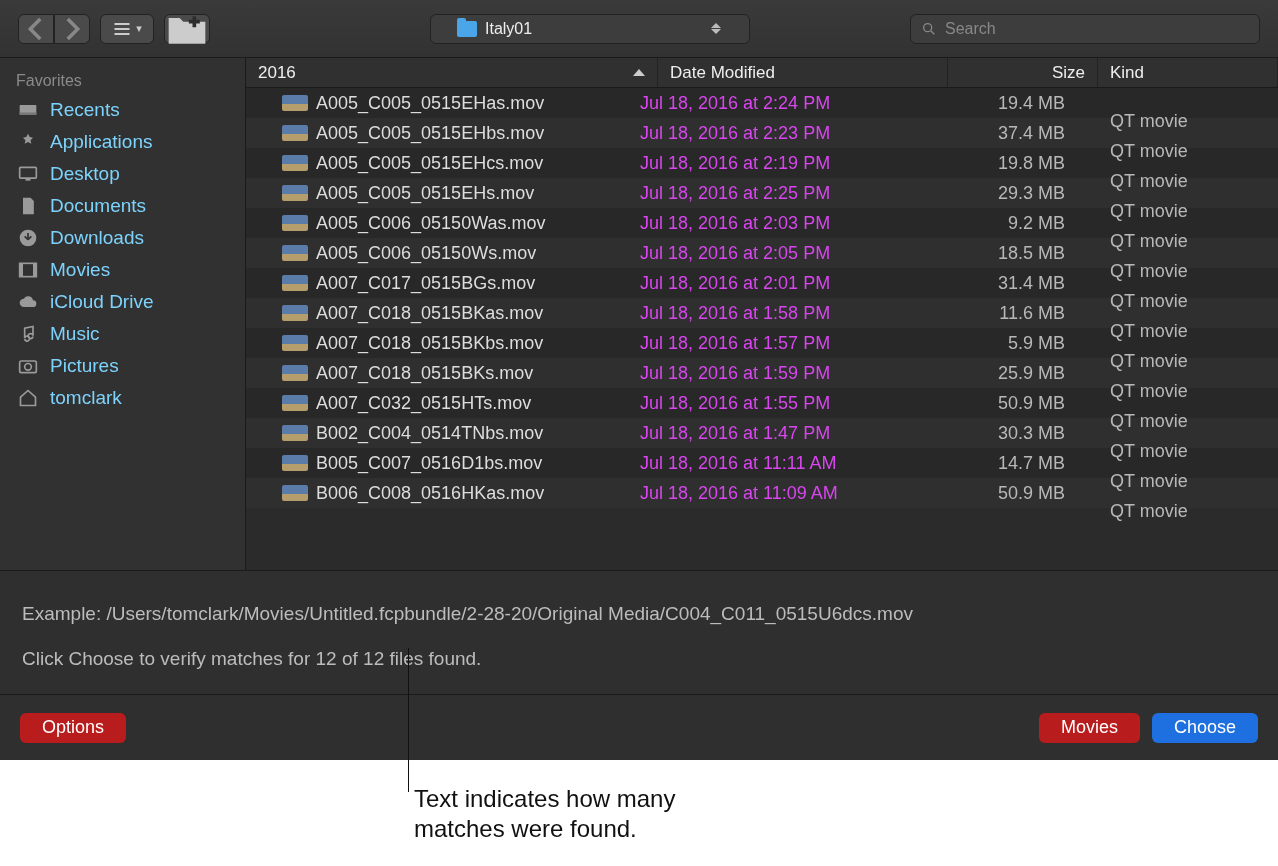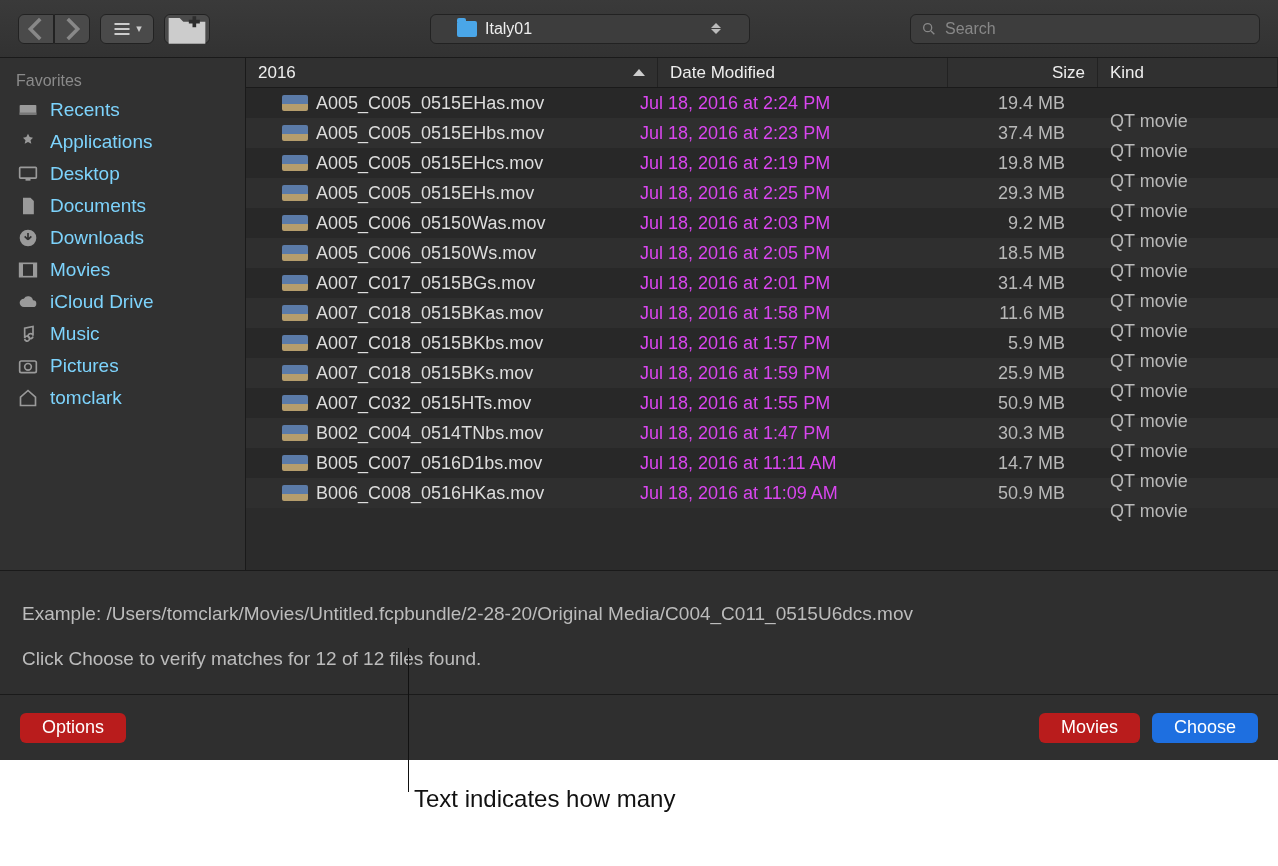--- a/index.html
+++ b/index.html
@@ -472,13 +472,14 @@
     <button class="btn">Options</button>
     <div class="spacer"></div>
     <button class="btn">Movies</button>
     <button class="btn btn-primary">Choose</button>
   </div>
 </div>
 
 <div class="callout-line"></div>
 <div class="callout">
   <span>Text indicates how many</span><br>
+  <span>matches were found.</span>
 </div>
 
 </body></html>

